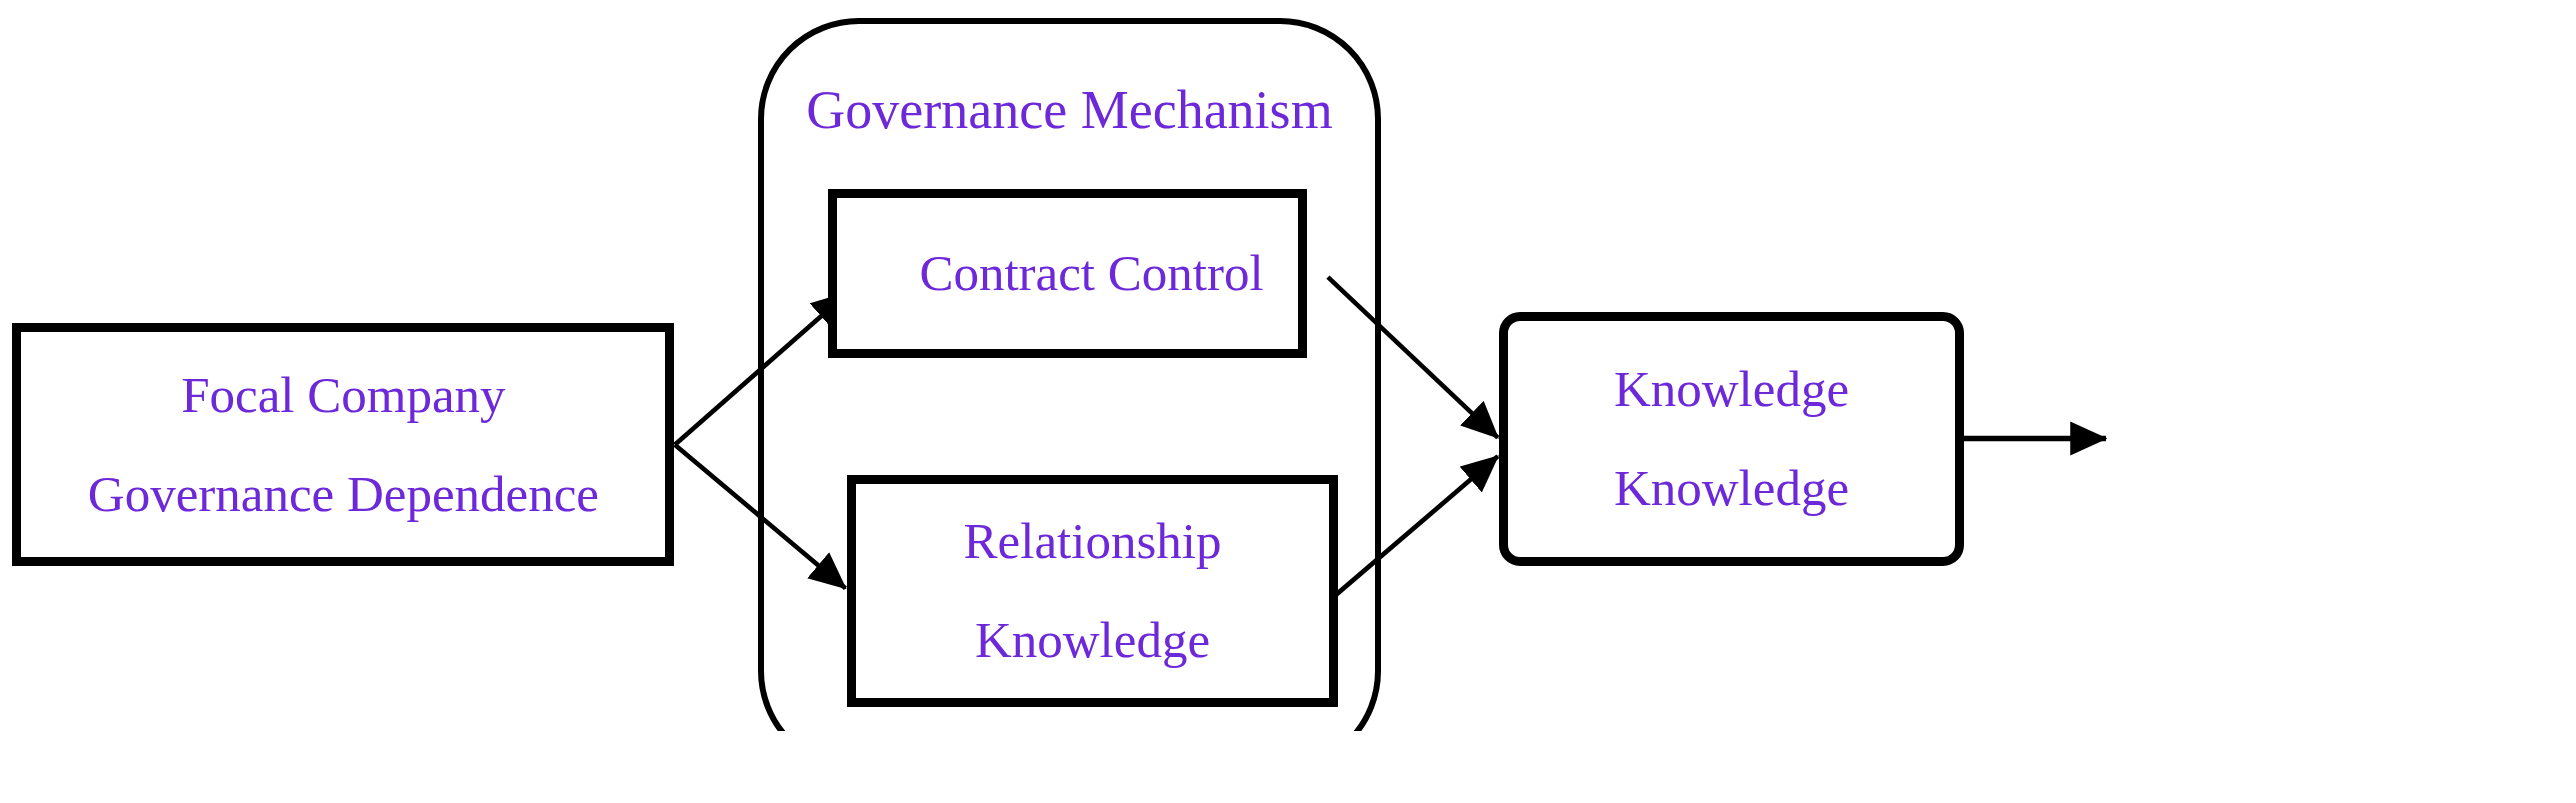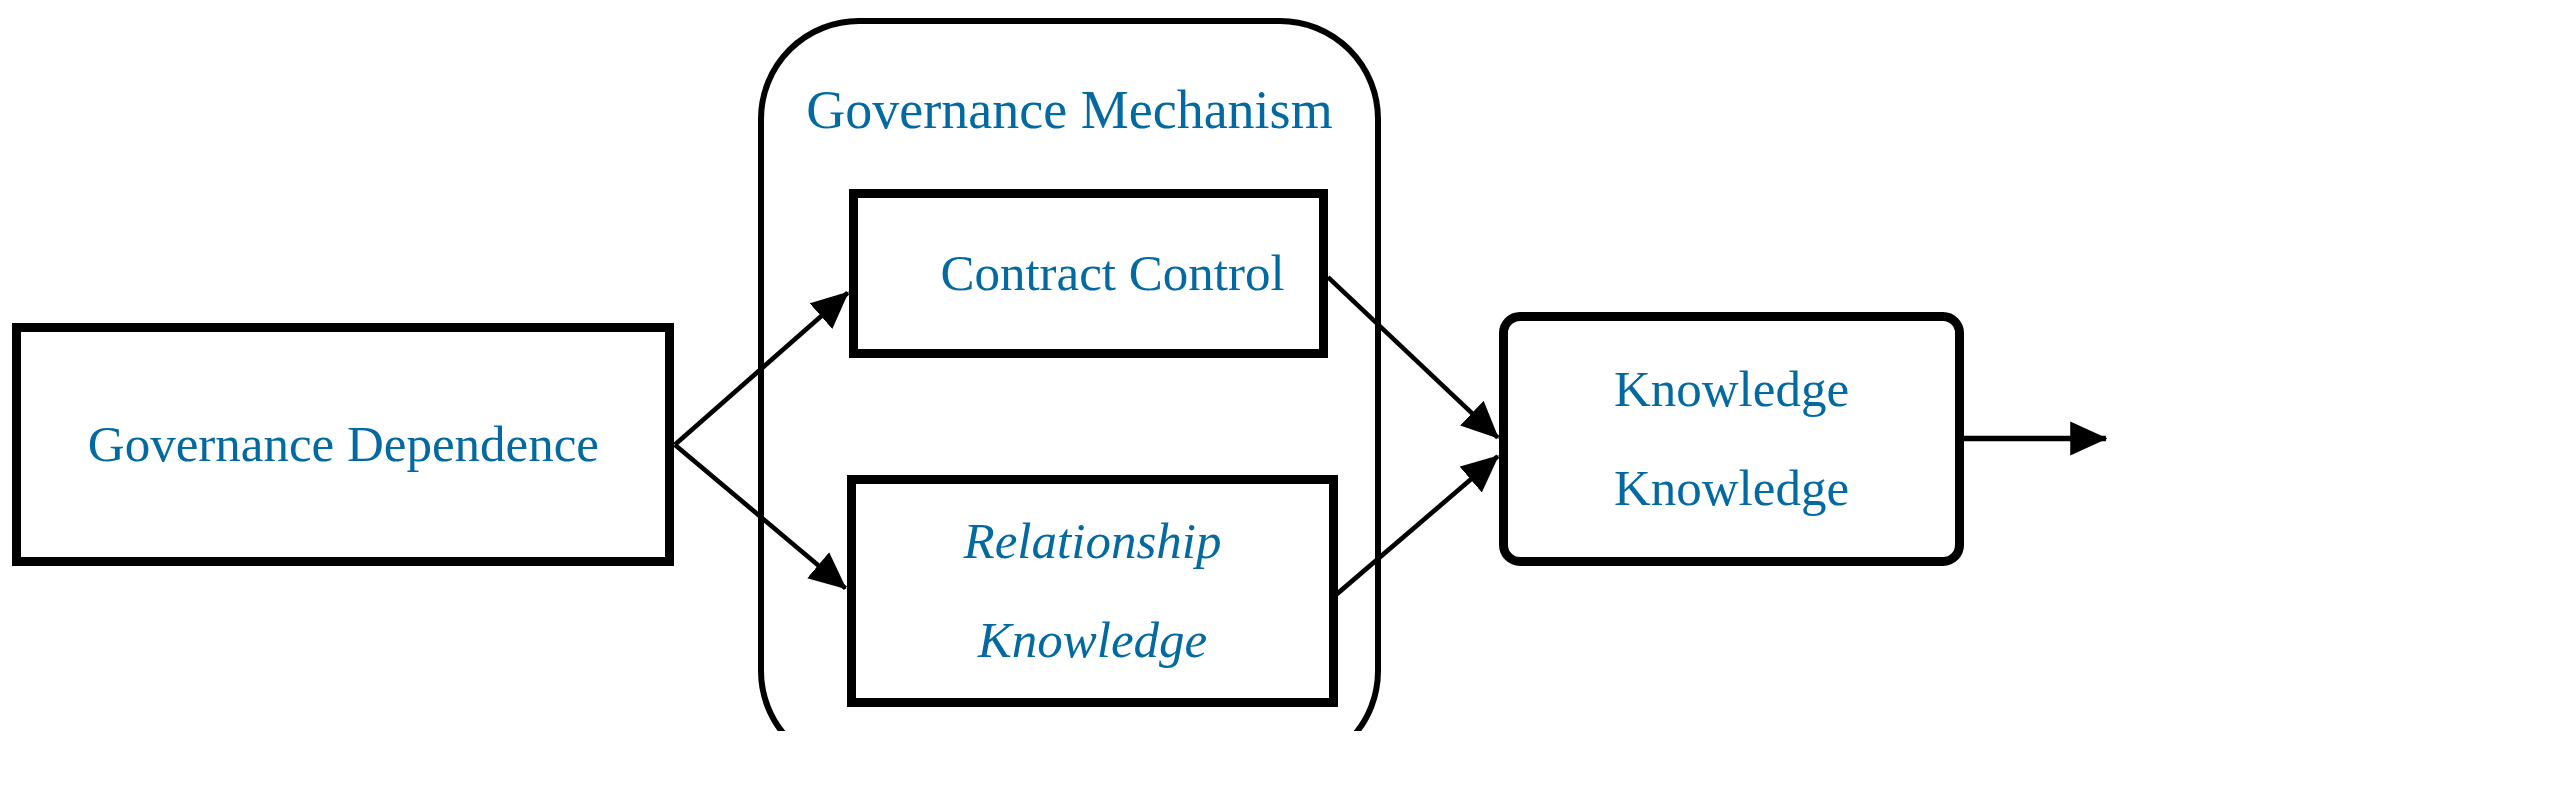--- a/index.html
+++ b/index.html
@@ -6,21 +6,21 @@
     margin: 0;
     padding: 0;
     background: #ffffff;
   }
   .stage {
     position: relative;
     width: 2576px;
     height: 731px;
     background: #ffffff;
     font-family: "Liberation Serif", "DejaVu Serif", serif;
-    color: #0369a1;
+    color: #6d28d9;
     overflow: hidden;
   }
   .arrows-layer {
     position: absolute;
     left: 0;
     top: 0;
     width: 2576px;
     height: 804px;
     z-index: 1;
   }
@@ -60,22 +60,22 @@
     box-sizing: border-box;
     font-size: 51px;
     z-index: 3;
   }
   .node .line {
     display: block;
     line-height: 1;
     white-space: nowrap;
   }
   .node-focal       { left: 12.4px;   top: 323px; width: 662px; height: 243px; }
-  .node-contract    { left: 849px; top: 189px; width: 479px; height: 169px; padding-left: 48px; }
-  .node-relationship{ left: 847px; top: 475px; width: 491px; height: 232px; font-style: italic; }
+  .node-contract    { left: 828px; top: 189px; width: 479px; height: 169px; padding-left: 48px; }
+  .node-relationship{ left: 847px; top: 475px; width: 491px; height: 232px; }
   .node-knowledge   { left: 1499px; top: 312px; width: 465px; height: 254px; border-radius: 21px; }
   .node-performance { left: 2107px; top: 310px; width: 431px; height: 254px; }
 </style>
 </head>
 <body>
 
 <div class="stage">
 
   <svg class="arrows-layer" viewBox="0 0 3321 1036" xmlns="http://www.w3.org/2000/svg">
     <defs>
@@ -87,20 +87,21 @@
     <line x1="870" y1="573" x2="1090" y2="758" stroke="#000000" stroke-width="6" marker-end="url(#arrowhead)"></line>
     <line x1="1712" y1="357" x2="1931" y2="564" stroke="#000000" stroke-width="6" marker-end="url(#arrowhead)"></line>
     <line x1="1723" y1="766" x2="1931" y2="588" stroke="#000000" stroke-width="6" marker-end="url(#arrowhead)"></line>
     <line x1="2532" y1="565" x2="2715" y2="565" stroke="#000000" stroke-width="7" marker-end="url(#arrowhead)"></line>
   </svg>
 
   <div class="group-frame"></div>
   <div class="group-label">Governance Mechanism</div>
 
   <div class="node node-focal">
+    <span class="line">Focal Company</span>
     <span class="line">Governance Dependence</span>
   </div>
 
   <div class="node node-contract">
     <span class="line">Contract Control</span>
   </div>
 
   <div class="node node-relationship">
     <span class="line">Relationship</span>
     <span class="line">Knowledge</span>

